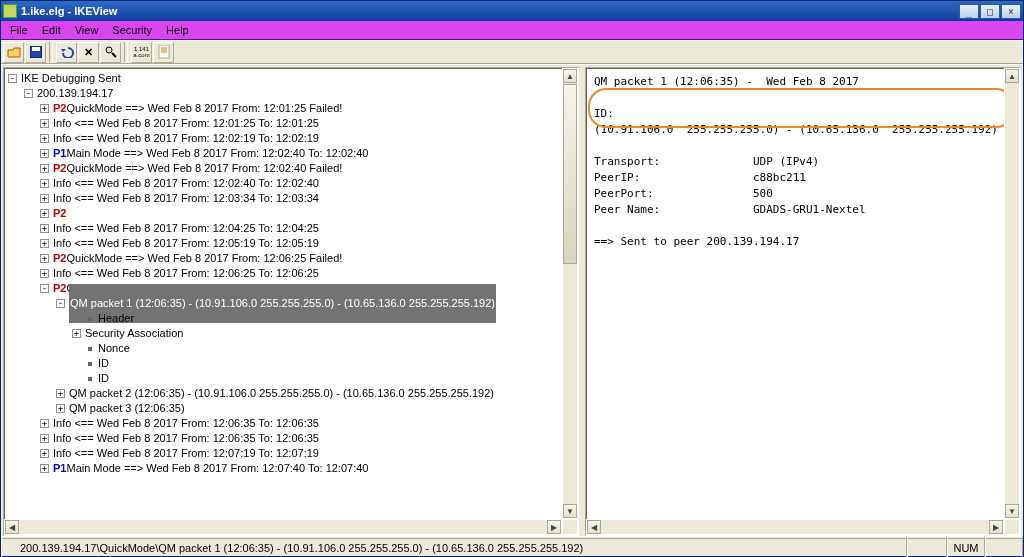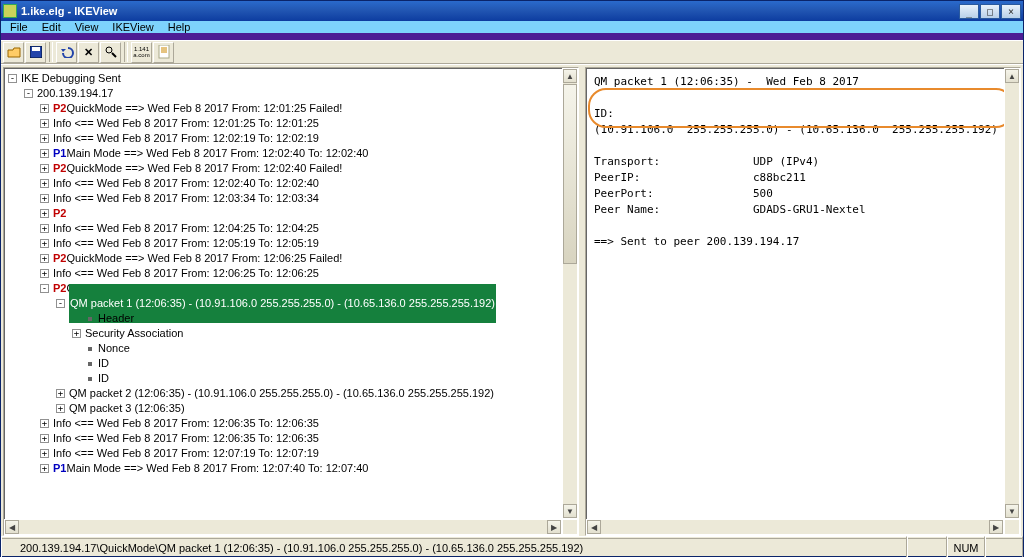--- a/index.html
+++ b/index.html
@@ -3,21 +3,21 @@
 <meta charset="utf-8">
 <style>
 *{box-sizing:border-box;margin:0;padding:0;font-family:Tahoma,Arial,sans-serif;font-size:11px;color:#000}
 body{background:#ece9d8;width:1024px;height:557px;overflow:hidden;position:relative}
 .window{position:absolute;left:0;top:0;width:1024px;height:557px;border:1px solid #0a246a;background:#ece9d8;display:flex;flex-direction:column}
 .titlebar{height:20px;background:linear-gradient(to bottom,#2a6acc,#2257b3 45%,#0d3ca0);display:flex;align-items:center;padding:0 2px;color:#fff}
 .titlebar .ticon{width:14px;height:14px;background:#c9d45a;border:1px solid #3a5;margin-right:4px;display:inline-block}
 .titlebar .ttxt{color:#fff;font-weight:bold;flex:1}
 .tbtns{display:flex;gap:1px}
 .tbtn{width:20px;height:15px;background:linear-gradient(#e8f1fb,#b8d0e8);border:1px solid #2a5a9e;display:flex;align-items:center;justify-content:center;font-family:monospace;font-size:10px;color:#333}
-.menu{height:19px;background:#7dd3fc;display:flex;align-items:center;padding:0 2px;border-bottom:7px solid #4c1d95}
+.menu{height:19px;background:#d946ef;display:flex;align-items:center;padding:0 2px;border-bottom:1px solid #4c1d95}
 .menu span{padding:2px 7px}
 .toolbar{height:24px;background:#ece9d8;display:flex;align-items:center;padding:1px 2px;gap:1px;border-top:1px solid #fff;border-bottom:1px solid #aca899}
 .tsep{width:4px;height:20px;border-left:1px solid #aca899;border-right:1px solid #fff;margin:0 2px}
 .tbutton{width:21px;height:21px;border:1px solid #fff;border-right-color:#aca899;border-bottom-color:#aca899;display:flex;align-items:center;justify-content:center;background:#ece9d8}
 .client{flex:1;display:flex;border-top:1px solid #fff;min-height:0}
 .pane{background:#fff;border:1px solid #aca899;border-right-color:#fff;border-bottom-color:#fff;box-shadow:inset 1px 1px 0 #666;min-height:0;display:flex;flex-direction:column}
 .pane-inner{flex:1;overflow:auto;padding:2px 0;position:relative}
 .left{flex:0 0 576px;margin:2px 0 2px 2px}
 .splitter{width:6px}
 .right{flex:1;margin:2px 2px 2px 0}
@@ -26,21 +26,21 @@
 .sb-h{left:0;right:16px;bottom:0;height:16px}
 .sb-c{right:0;bottom:0;width:16px;height:16px;background:#ece9d8}
 .sb-arrow{width:14px;height:14px;background:linear-gradient(#f5f4ea,#e3e0cf);border:1px solid #aca899;position:absolute;display:flex;align-items:center;justify-content:center;font-size:8px;color:#444}
 .tree{font-family:Tahoma,sans-serif;font-size:11px;white-space:nowrap;padding:1px 0 20px 4px;line-height:15px}
 .node{display:flex;align-items:center;height:15px;padding:1px 0}
 .tog{width:9px;height:9px;border:1px solid #919191;background:#fff;display:inline-flex;align-items:center;justify-content:center;font-family:monospace;font-size:9px;line-height:7px;margin-right:4px;flex:0 0 9px;color:#000}
 .tog.none{border:none;background:none}
 .dot{width:4px;height:4px;background:#666;margin:0 6px 0 3px;flex:0 0 4px}
 .p1{color:#0000c0;font-weight:bold}
 .p2{color:#c00000;font-weight:bold}
-.sel{background:#15803d;color:#fff;padding:12px 1px}
+.sel{background:#737373;color:#fff;padding:12px 1px}
 .detail{font-family:"Lucida Console",monospace;font-size:11px;padding:4px 8px;line-height:16px;white-space:pre}
 .hl{position:absolute;border:2px solid #e88a2c;border-radius:18px;pointer-events:none}
 .status{height:18px;background:#ece9d8;border-top:1px solid #aca899;display:flex;align-items:center}
 .status .cell{border:1px solid #aca899;border-top-color:#fff;border-left-color:#fff;height:24px;padding:0 18px;display:flex;align-items:center}
 </style>
 </head>
 <body>
 
 <div class="window">
   <div class="titlebar">
@@ -50,21 +50,21 @@
       <div class="tbtn">_</div>
       <div class="tbtn">□</div>
       <div class="tbtn">×</div>
     </div>
   </div>
 
   <div class="menu">
     <span>File</span>
     <span>Edit</span>
     <span>View</span>
-    <span>IKEView</span>
+    <span>Security</span>
     <span>Help</span>
   </div>
 
   <div class="toolbar">
     <div class="tbutton">
         <svg width="14" height="12">
           <path d="M1 4h5l1-2h6v9H1z" fill="#fc6" stroke="#960"></path>
         </svg>
       </div>
     <div class="tbutton">

